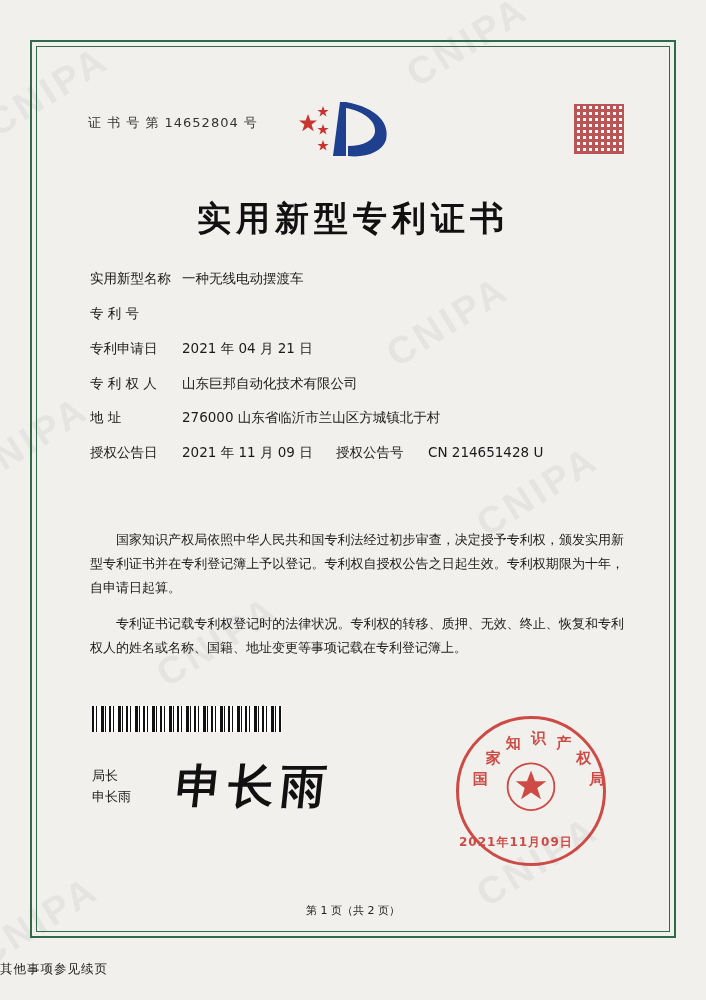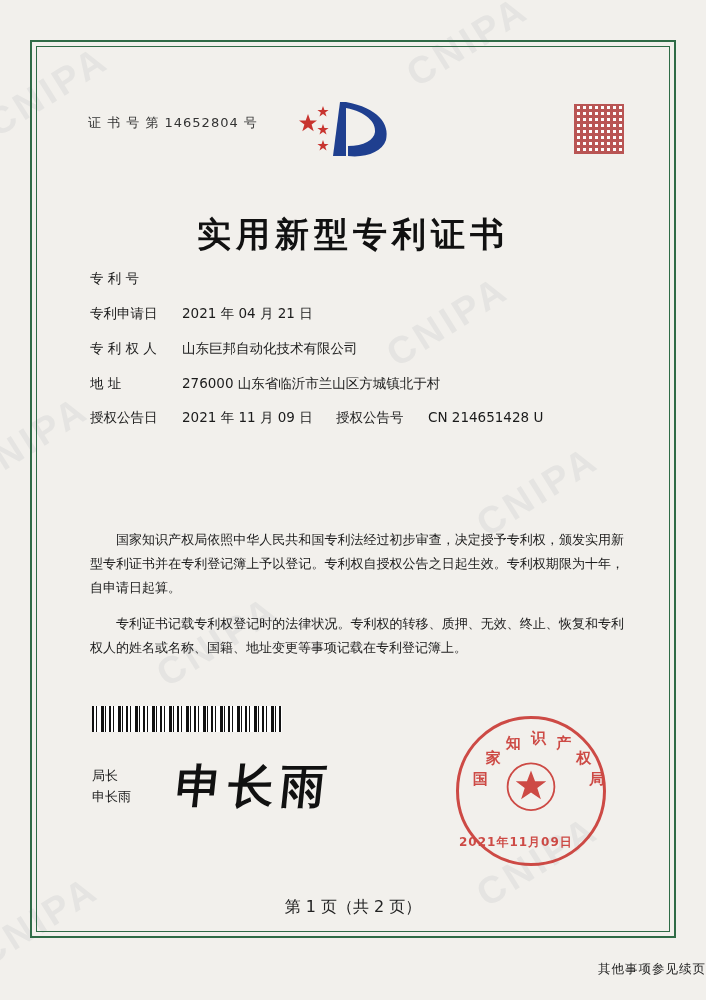--- a/index.html
+++ b/index.html
@@ -73,21 +73,20 @@
   }
 
   .title{
     position:absolute;left:0;right:0;top:130px;
     text-align:center;
     font-size:34px;
     letter-spacing:5px;
     font-weight:700;
     color:#111;
     font-family:"DejaVu Sans","Liberation Sans",sans-serif;
-    margin-top:16px;
   }
 
   .fields{
     position:absolute;left:34px;right:24px;top:205px;
     font-size:13.5px;color:#1b1b1b;
     line-height:1.1;
   }
   .field{
     display:flex;align-items:baseline;
     margin-bottom:20px;
@@ -154,26 +153,26 @@
     width:54px;height:54px;
   }
   .seal .seal-date{
     position:absolute;left:0;right:0;bottom:12px;
     text-align:left;font-size:12px;font-weight:700;
     letter-spacing:1px;
   }
 
   .page-num{
     position:absolute;left:0;right:0;bottom:-6px;
-    text-align:center;font-size:16px;color:#222;
+    text-align:center;font-size:11px;color:#222;
   }
 
   .footer-note{
     position:absolute;left:0;right:0;bottom:22px;
-    text-align:right;font-size:12.5px;color:#1b1b1b;
+    text-align:left;font-size:12.5px;color:#1b1b1b;
     letter-spacing:1px;
   }
 </style>
 </head>
 <body>
 
 <div class="page">
 
   <div class="wm w1">CNIPA</div>
   <div class="wm w2">CNIPA</div>
@@ -201,20 +200,24 @@
         <polygon points="45,12 46.4,16 50.6,16 47.2,18.5 48.5,22.6 45,20.1 41.5,22.6 42.8,18.5 39.4,16 43.6,16"></polygon>
         <polygon points="45,30 46.4,34 50.6,34 47.2,36.5 48.5,40.6 45,38.1 41.5,40.6 42.8,36.5 39.4,34 43.6,34"></polygon>
         <polygon points="45,46 46.4,50 50.6,50 47.2,52.5 48.5,56.6 45,54.1 41.5,56.6 42.8,52.5 39.4,50 43.6,50"></polygon>
       </g>
     </svg>
 
     <div class="title">实用新型专利证书</div>
 
     <div class="fields">
 
+      <div class="field">
+        <div class="f-label">实用新型名称</div>
+        <div class="f-value">一种无线电动摆渡车</div>
+      </div>
 
 
       <div class="field">
         <div class="f-label">专  利  号</div>
       </div>
 
       <div class="field">
         <div class="f-label">专利申请日</div>
         <div class="f-value">2021 年 04 月 21 日</div>
       </div>

